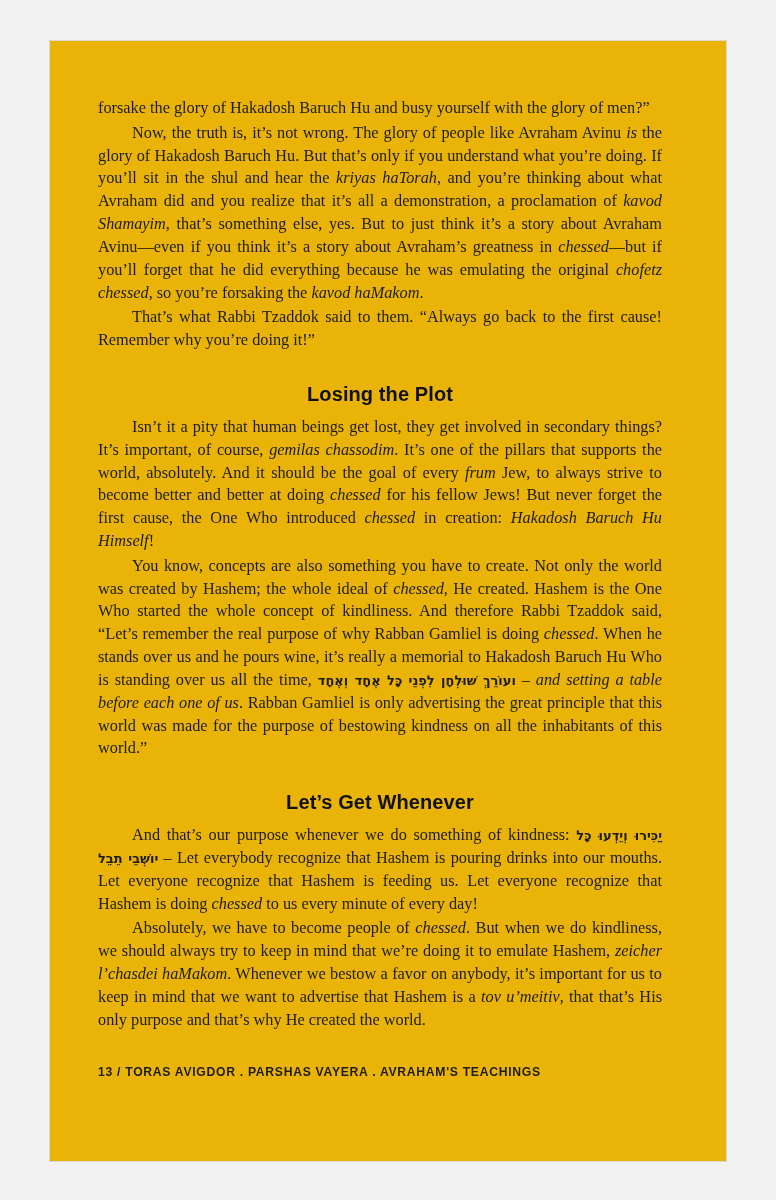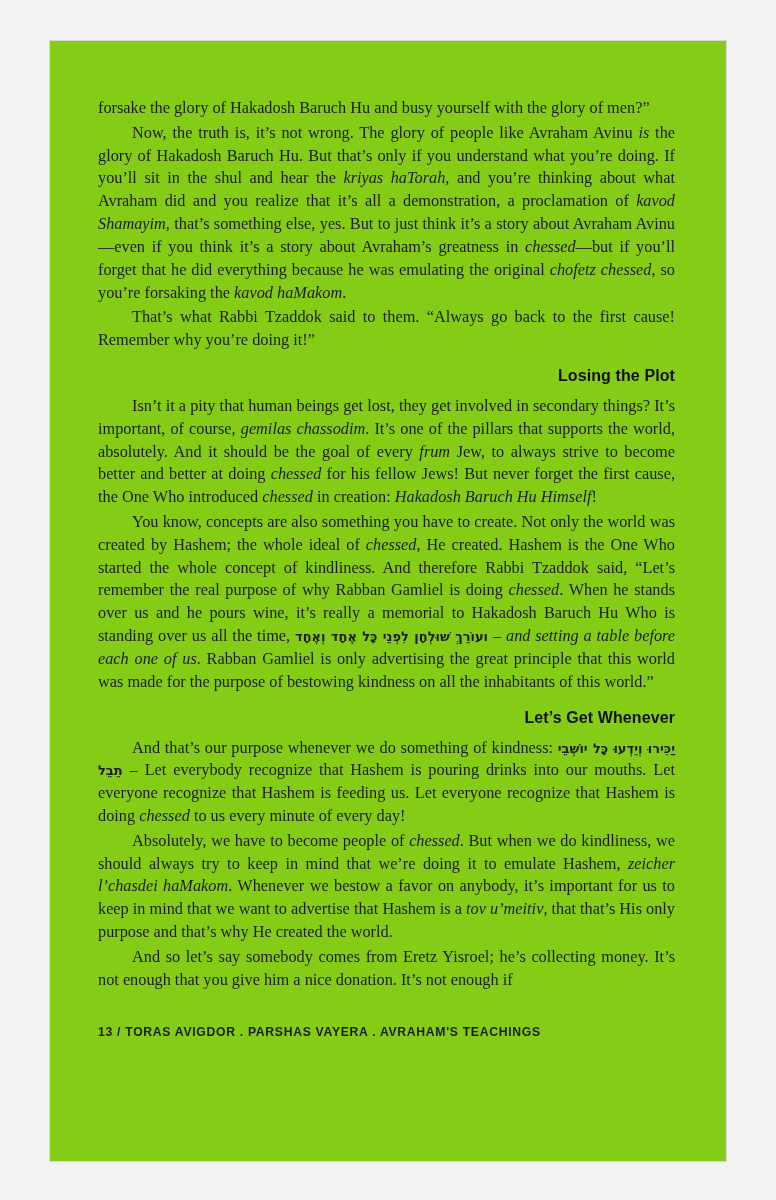--- a/index.html
+++ b/index.html
@@ -9,47 +9,47 @@
     width: 776px;
   }
   body {
     font-family: "Liberation Serif", serif;
   }
   .page {
     position: relative;
     width: 678px;
     min-height: 1122px;
     margin: 40px auto 0 auto;
-    background: #84cc16;
+    background: #eab308;
     border: 1px solid #d8d8d8;
     box-sizing: border-box;
-    padding: 56px 51px 40px 48px;
+    padding: 56px 64px 40px 48px;
   }
   .body-text {
     font-family: "Liberation Serif", serif;
     font-size: 16.3px;
     line-height: 1.40;
     color: #1d1d1d;
     text-align: justify;
     margin: 0;
   }
   .para {
     text-indent: 34px;
     margin: 0;
   }
   .para.noindent {
     text-indent: 0;
   }
   .subhead {
     font-family: "Liberation Sans", sans-serif;
     font-weight: bold;
-    font-size: 16px;
+    font-size: 20px;
     color: #111111;
-    text-align: right;
-    margin: 15px 0 10px 0;
+    text-align: center;
+    margin: 31px 0 10px 0;
     letter-spacing: 0.1px;
   }
   .hebrew {
     font-family: "DejaVu Sans", sans-serif;
     font-weight: bold;
     font-size: 13px;
     direction: rtl;
     unicode-bidi: embed;
   }
   .footer {
@@ -69,16 +69,15 @@
   <div id="content">
       <p class="body-text para block noindent"><span>forsake the glory of Hakadosh Baruch Hu and busy yourself with the glory of men?”</span></p>
       <p class="body-text para block"><span>Now, the truth is, it’s not wrong. The glory of people like Avraham Avinu </span><span class="it" style="font-style: italic;">is</span><span> the glory of Hakadosh Baruch Hu. But that’s only if you understand what you’re doing. If you’ll sit in the shul and hear the </span><span class="it" style="font-style: italic;">kriyas haTorah</span><span>, and you’re thinking about what Avraham did and you realize that it’s all a demonstration, a proclamation of </span><span class="it" style="font-style: italic;">kavod Shamayim</span><span>, that’s something else, yes. But to just think it’s a story about Avraham Avinu—even if you think it’s a story about Avraham’s greatness in </span><span class="it" style="font-style: italic;">chessed</span><span>—but if you’ll forget that he did everything because he was emulating the original </span><span class="it" style="font-style: italic;">chofetz chessed</span><span>, so you’re forsaking the </span><span class="it" style="font-style: italic;">kavod haMakom</span><span>.</span></p>
       <p class="body-text para block"><span>That’s what Rabbi Tzaddok said to them. “Always go back to the first cause! Remember why you’re doing it!”</span></p>
       <div class="subhead">Losing the Plot</div>
       <p class="body-text para block"><span>Isn’t it a pity that human beings get lost, they get involved in secondary things? It’s important, of course, </span><span class="it" style="font-style: italic;">gemilas chassodim</span><span>. It’s one of the pillars that supports the world, absolutely. And it should be the goal of every </span><span class="it" style="font-style: italic;">frum</span><span> Jew, to always strive to become better and better at doing </span><span class="it" style="font-style: italic;">chessed</span><span> for his fellow Jews! But never forget the first cause, the One Who introduced </span><span class="it" style="font-style: italic;">chessed</span><span> in creation: </span><span class="it" style="font-style: italic;">Hakadosh Baruch Hu Himself</span><span>!</span></p>
       <p class="body-text para block"><span>You know, concepts are also something you have to create. Not only the world was created by Hashem; the whole ideal of </span><span class="it" style="font-style: italic;">chessed</span><span>, He created. Hashem is the One Who started the whole concept of kindliness. And therefore Rabbi Tzaddok said, “Let’s remember the real purpose of why Rabban Gamliel is doing </span><span class="it" style="font-style: italic;">chessed</span><span>. When he stands over us and he pours wine, it’s really a memorial to Hakadosh Baruch Hu Who is standing over us all the time, </span><span class="hebrew">ועוֹרֵךְ שׁוּלְחָן לִפְנֵי כָּל אֶחָד וְאֶחָד</span><span> – </span><span class="it" style="font-style: italic;">and setting a table before each one of us</span><span>. Rabban Gamliel is only advertising the great principle that this world was made for the purpose of bestowing kindness on all the inhabitants of this world.”</span></p>
       <div class="subhead">Let’s Get Whenever</div>
       <p class="body-text para block"><span>And that’s our purpose whenever we do something of kindness: </span><span class="hebrew">יַכִּירוּ וְיֵדְעוּ כָּל יוֹשְׁבֵי תֵבֵל</span><span> – Let everybody recognize that Hashem is pouring drinks into our mouths. Let everyone recognize that Hashem is feeding us. Let everyone recognize that Hashem is doing </span><span class="it" style="font-style: italic;">chessed</span><span> to us every minute of every day!</span></p>
       <p class="body-text para block"><span>Absolutely, we have to become people of </span><span class="it" style="font-style: italic;">chessed</span><span>. But when we do kindliness, we should always try to keep in mind that we’re doing it to emulate Hashem, </span><span class="it" style="font-style: italic;">zeicher l’chasdei haMakom</span><span>. Whenever we bestow a favor on anybody, it’s important for us to keep in mind that we want to advertise that Hashem is a </span><span class="it" style="font-style: italic;">tov u’meitiv</span><span>, that that’s His only purpose and that’s why He created the world.</span></p>
-      <p class="body-text para block"><span>And so let’s say somebody comes from Eretz Yisroel; he’s collecting money. It’s not enough that you give him a nice donation. It’s not enough if</span></p>
     </div>
   <div class="footer">13 / TORAS AVIGDOR . PARSHAS VAYERA . AVRAHAM'S TEACHINGS</div>
 </div>
 
 </body></html>

